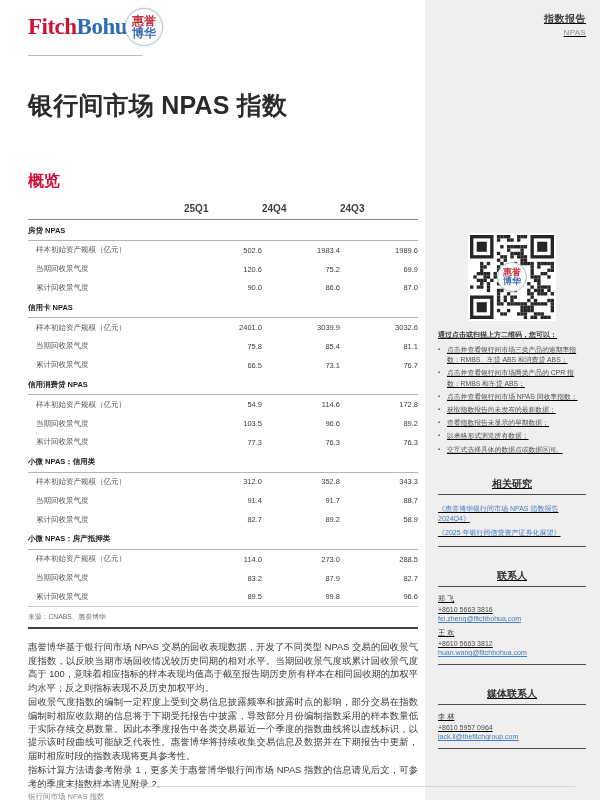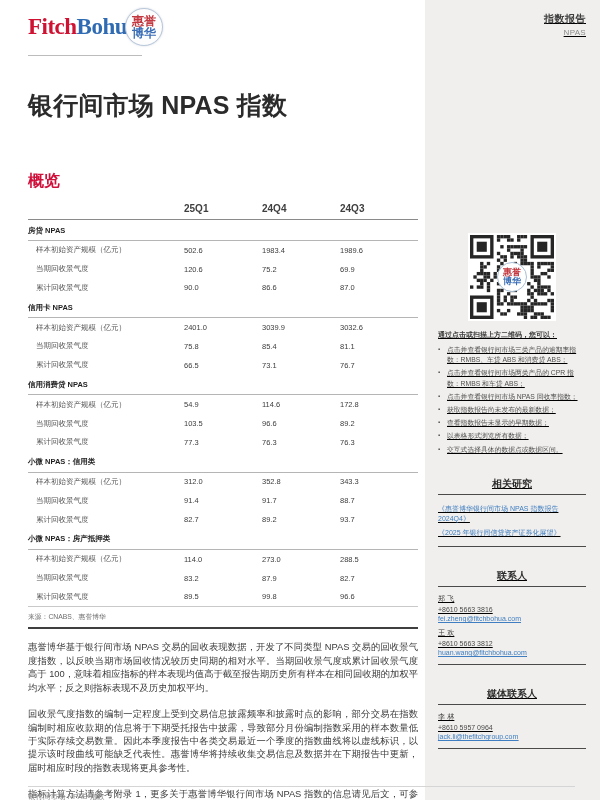--- a/index.html
+++ b/index.html
@@ -47,26 +47,26 @@
   .page-subtitle { margin-top:15px; font-size:11px; font-weight:bold; color:#4a4a4a; }
   .overview-heading { margin-top:49px; font-size:16px; font-weight:bold; color:#d0103a; }
 
   table.ov { width:100%; border-collapse:collapse; margin-top:7px; table-layout:fixed; }
   table.ov col.c0 { width:40%; }
   table.ov col.cn { width:20%; }
   table.ov th { font-size:10px; font-weight:bold; color:#3f3f3f; text-align:left; padding:4px 0 5px 0; border-bottom:1px solid #8a8a8a; }
   table.ov td { font-size:7.5px; padding:4.4px 0; }
   tr.sec td { font-weight:bold; color:#1f1f1f; border-bottom:1px solid #b5b5b5; padding-top:5.5px;margin-left:20px; }
   tr.datarow td.lbl { color:#555; padding-left:8px; }
-  tr.datarow td.num { text-align:left; color:#3c3c3c; }
+  tr.datarow td.num { text-align:right; color:#3c3c3c; }
 
   .source-note { font-size:6.8px; color:#6b6b6b; padding:5px 0 5px 0; border-top:1px solid #c9c9c9; border-bottom:2px solid #3f3f3f; }
 
   .body-text { margin-top:12px; }
-  .body-text p { font-size:9.3px; line-height:1.45; color:#3a3a3a; text-align:justify; margin-top:13px; }
+  .body-text p { font-size:9.3px; line-height:1.45; color:#3a3a3a; text-align:justify; margin-top:1px; }
   .body-text p:first-child { margin-top:0; }
 
   .footer-rule { position:absolute; left:28px; top:786px; width:547px; border-top:1px solid #d5d5d5; }
   .footer-title { position:absolute; left:28px; top:792px; font-size:7.5px; color:#8e8e8e; }
 </style>
 </head>
 <body>
 
 <div class="page">
 
@@ -412,21 +412,21 @@
           <tr class="datarow">
             <td class="lbl">当期回收景气度</td>
             <td class="num">91.4</td>
             <td class="num">91.7</td>
             <td class="num">88.7</td>
           </tr>
           <tr class="datarow">
             <td class="lbl">累计回收景气度</td>
             <td class="num">82.7</td>
             <td class="num">89.2</td>
-            <td class="num">93.7</td>
+            <td class="num">58.9</td>
           </tr>
           <tr class="sec">
             <td colspan="4">小微 NPAS：房产抵押类</td>
           </tr>
           <tr class="datarow">
             <td class="lbl">样本初始资产规模（亿元）</td>
             <td class="num">114.0</td>
             <td class="num">273.0</td>
             <td class="num">288.5</td>
           </tr>

